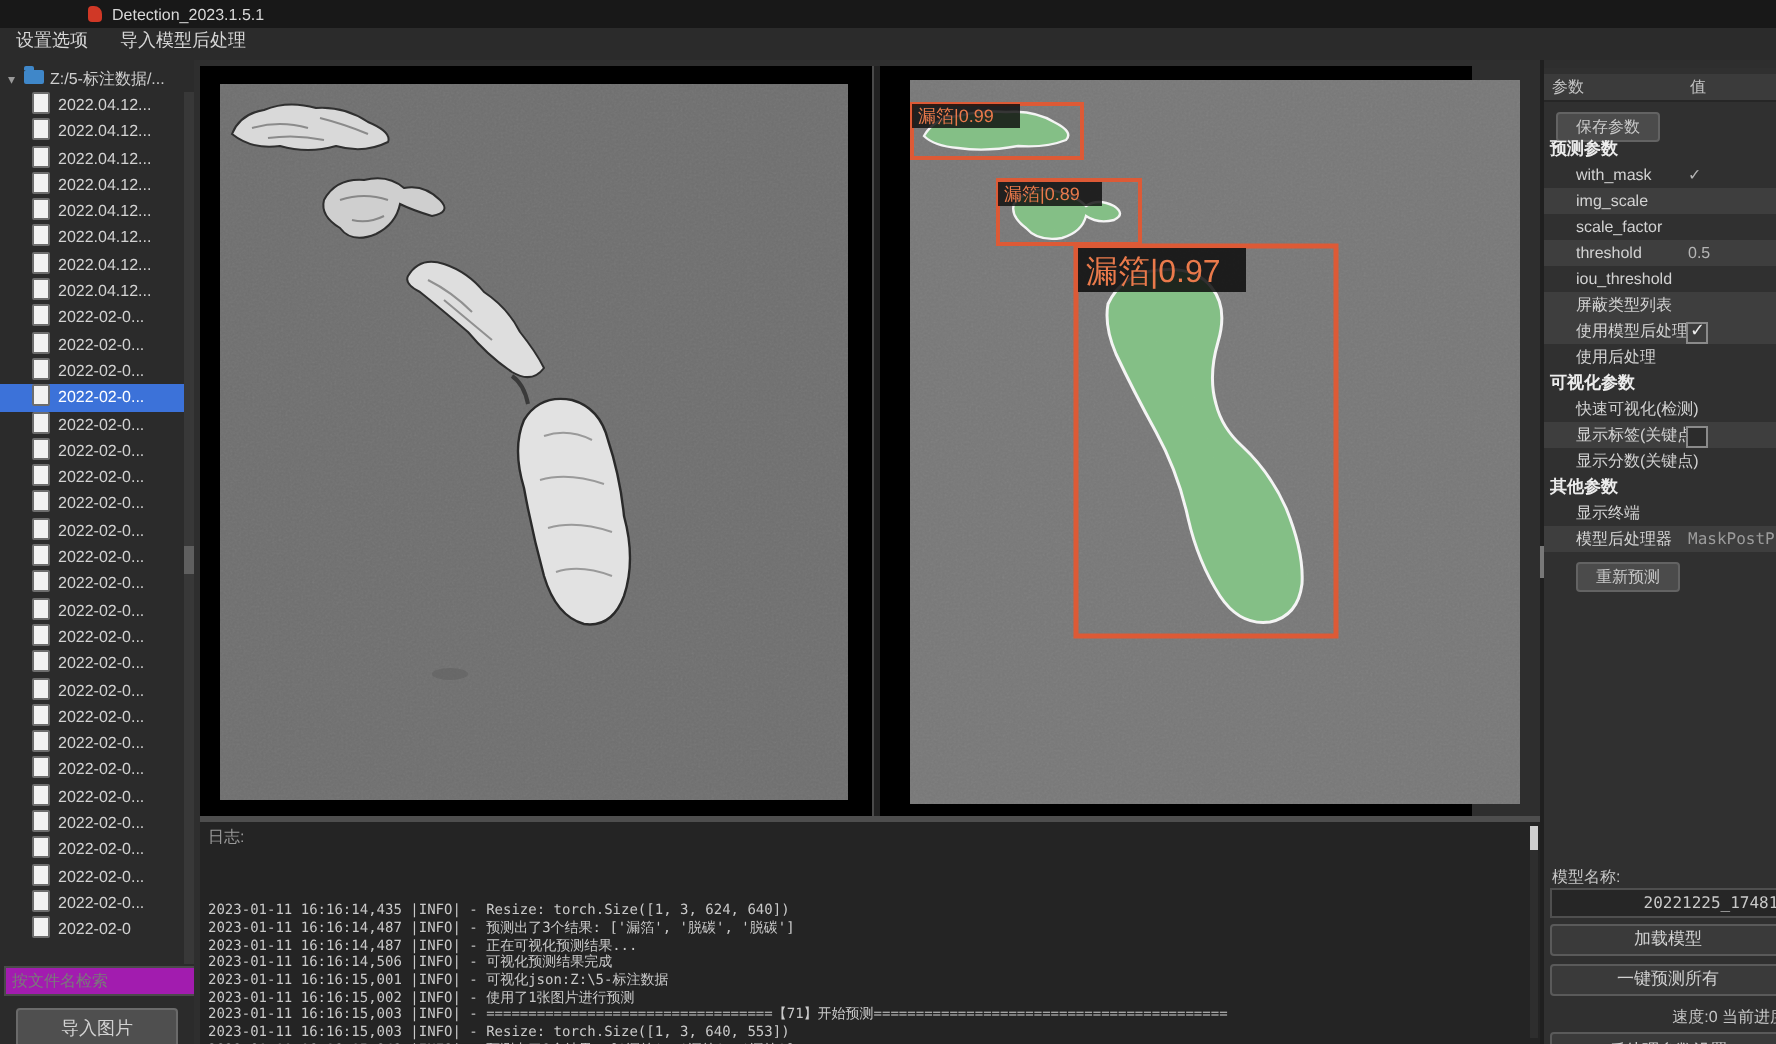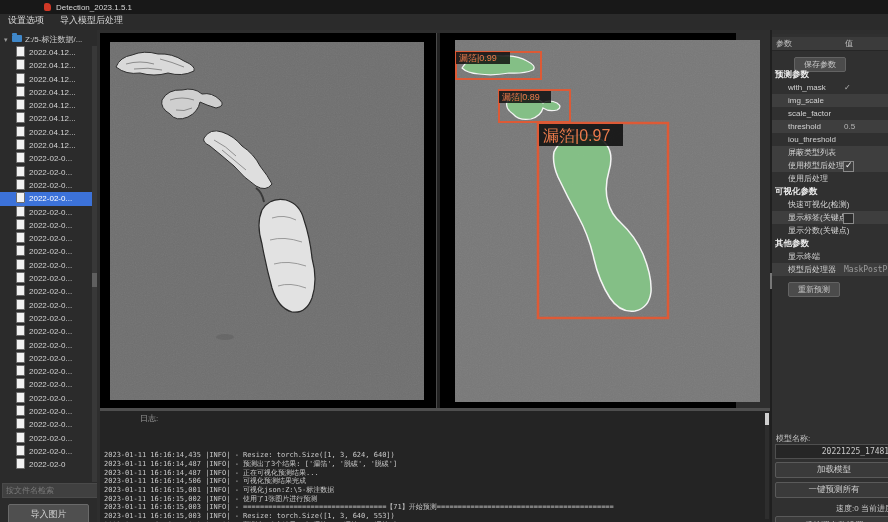--- a/index.html
+++ b/index.html
@@ -17,44 +17,44 @@
   .arrow{display:inline-block;color:#9a9a9a;font-size:7px;width:8px;}
   .arrow::before{content:"▾";}
   .folder-icon{display:inline-block;width:10px;height:7px;background:#3f87c9;border-radius:1px;margin-right:3px;position:relative;top:0px;}
   .folder-icon::before{content:"";position:absolute;left:0;top:-2px;width:5px;height:2px;background:#3f87c9;border-radius:1px 1px 0 0;}
   .tree-items{position:absolute;left:0;top:16px;width:92px;}
   .tree-item{height:13.3px;line-height:13.3px;font-size:8px;color:#d2d2d2;white-space:nowrap;padding-left:16px;position:relative;}
   .tree-item.selected{background:#3c72d9;color:#fff;}
   .file-icon{display:inline-block;width:7px;height:9px;background:#f2f2f2;border:1px solid #6d6d6d;border-radius:1px;margin-right:4px;vertical-align:-2px;}
   .tree-scrollbar{position:absolute;right:0;top:16px;width:5px;height:436px;background:#383838;}
   .tree-scrollbar .thumb{position:absolute;left:0;top:227px;width:5px;height:14px;background:#5f5f5f;}
-  .search{position:absolute;left:2px;top:453px;width:88px;height:13px;background:#404040;border:1px solid #4a4a4a;color:#cfcfcf;font-size:8px;padding:0 3px;font-family:"Liberation Sans",sans-serif;}
+  .search{position:absolute;left:2px;top:453px;width:88px;height:13px;background:#a21caf;border:1px solid #4a4a4a;color:#cfcfcf;font-size:8px;padding:0 3px;font-family:"Liberation Sans",sans-serif;}
   .search::placeholder{color:#7a7a7a;}
   .import-btn{position:absolute;left:8px;top:474px;width:81px;height:20px;background:#4f4f4f;border:1px solid #6a6a6a;border-radius:2px;color:#d2d2d2;font-size:9px;font-family:"Liberation Sans",sans-serif;}
   
   .viewer-left{position:absolute;left:100px;top:33px;width:336px;height:377px;background:#000;}
   .viewer-right{position:absolute;left:440px;top:33px;width:296px;height:377px;background:#000;}
   .viewer-left svg{position:absolute;left:10px;top:9px;}
   .viewer-right svg{position:absolute;left:15px;top:7px;}
   .v-split{position:absolute;left:436px;top:33px;width:4px;height:377px;background:#222;border-left:1px solid #4a4a4a;}
   .h-split{position:absolute;left:100px;top:408px;width:670px;height:3px;background:#4e4e4e;}
   
   .log-panel{position:absolute;left:100px;top:411px;width:670px;height:111px;background:#242424;overflow:hidden;}
-  .log-title{position:absolute;left:4px;top:2px;font-size:8px;color:#9a9a9a;margin-left:36px;}
+  .log-title{position:absolute;left:4px;top:2px;font-size:8px;color:#9a9a9a;}
   .log-lines{position:absolute;left:4px;top:14px;right:8px;font-family:"DejaVu Sans Mono",monospace;font-size:7px;line-height:8.7px;color:#c9c9c9;white-space:pre;overflow:hidden;}
   .log-scrollbar{position:absolute;right:1px;top:2px;width:4px;height:106px;background:#2e2e2e;}
   .log-scrollbar .thumb{position:absolute;top:0;width:4px;height:12px;background:#cfcfcf;}
   
   .r-split{position:absolute;left:770px;top:30px;width:2px;height:492px;background:#1f1f1f;}
   .r-split .thumb{position:absolute;left:0;top:243px;width:2px;height:16px;background:#787878;}
   .params-panel{position:absolute;left:772px;top:34px;width:116px;height:492px;background:#303030;overflow:hidden;}
   .params-header{position:relative;height:13px;line-height:13px;background:#3b3b3b;font-size:8px;color:#c4c4c4;margin-top:3px;padding-left:4px;border-bottom:1px solid #262626;}
   .params-header .vh{position:absolute;left:73px;top:0;}
   .p-btnrow{height:15px;padding-top:2px;}
-  .sm-btn{margin-left:22px;background:#4b4b4b;border:1px solid #636363;border-radius:2px;color:#c9c9c9;font-size:8px;padding:1px 9px;font-family:"Liberation Sans",sans-serif;}
+  .sm-btn{margin-left:6px;background:#4b4b4b;border:1px solid #636363;border-radius:2px;color:#c9c9c9;font-size:8px;padding:1px 9px;font-family:"Liberation Sans",sans-serif;}
   .p-btnrow.indent .sm-btn{margin-left:16px;}
   .p-section{height:13px;line-height:13px;font-size:8.5px;font-weight:bold;color:#ececec;padding-left:3px;}
   .p-row{position:relative;height:13px;line-height:13px;font-size:8px;color:#d2d2d2;padding-left:16px;white-space:nowrap;}
   .p-row.shaded{background:#3e3e3e;}
   .p-value{position:absolute;left:72px;top:0;color:#b5b5b5;}
   .p-value.mono{font-family:"DejaVu Sans Mono",monospace;color:#9c9c9c;}
   .checkbox{position:absolute;left:71px;top:2px;width:9px;height:9px;border:1px solid #8a8a8a;background:#2c2c2c;}
   .checkbox.checked{background:#3d3d3d;}
   .checkbox.checked::after{content:"✓";position:absolute;left:1px;top:-3px;color:#efefef;font-size:9px;}
   

